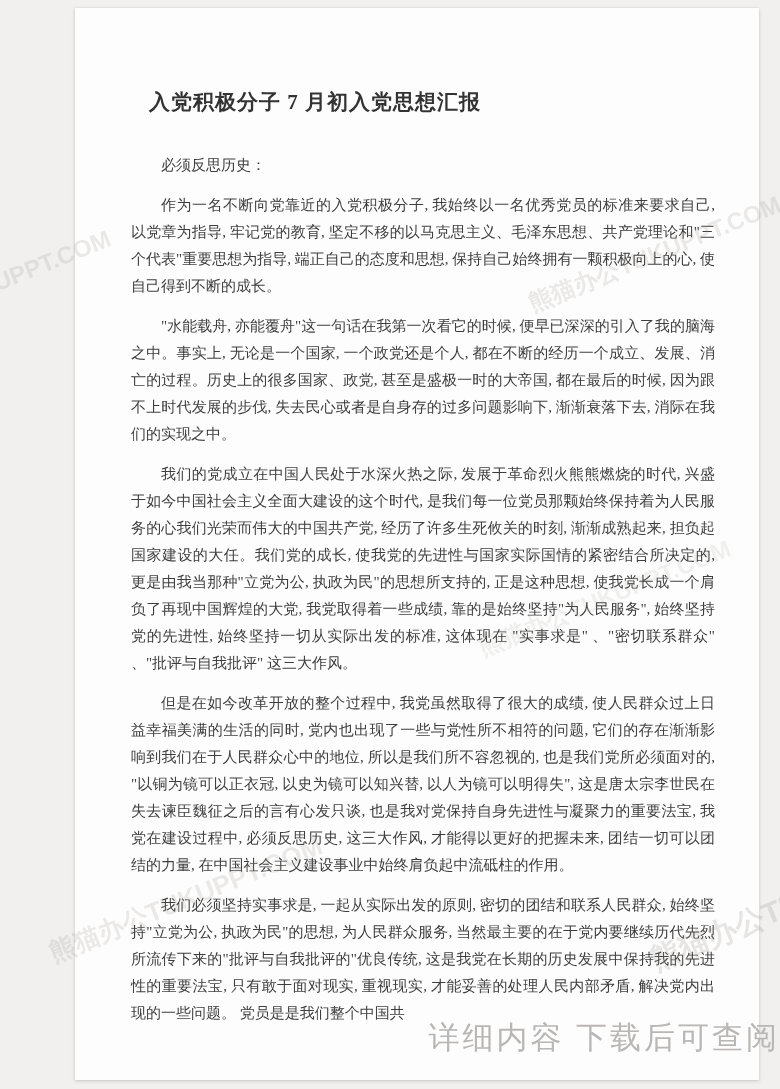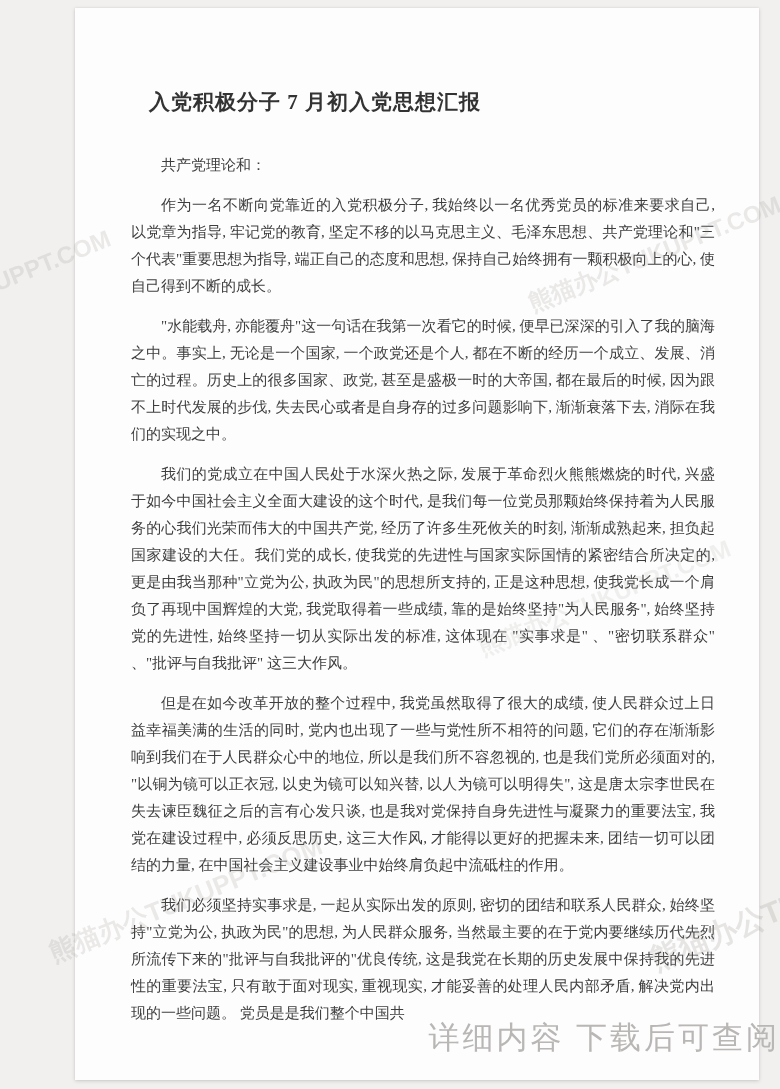--- a/index.html
+++ b/index.html
@@ -63,21 +63,21 @@
     font-size: 31px;
     color: #b9b7b5;
     letter-spacing: 3px;
   }
 </style>
 </head>
 <body>
 
 <div class="doc-page">
   <h1 class="doc-title">入党积极分子 7 月初入党思想汇报</h1>
-  <p class="para">共产党理论和：</p>
+  <p class="para">必须反思历史：</p>
   <div>
 
   <p class="para">作为一名不断向党靠近的入党积极分子, 我始终以一名优秀党员的标准来要求自己, 以党章为指导, 牢记党的教育, 坚定不移的以马克思主义、毛泽东思想、共产党理论和"三个代表"重要思想为指导, 端正自己的态度和思想, 保持自己始终拥有一颗积极向上的心, 使自己得到不断的成长。</p>
       <p class="para">"水能载舟, 亦能覆舟"这一句话在我第一次看它的时候, 便早已深深的引入了我的脑海之中。事实上, 无论是一个国家, 一个政党还是个人, 都在不断的经历一个成立、发展、消亡的过程。历史上的很多国家、政党, 甚至是盛极一时的大帝国, 都在最后的时候, 因为跟不上时代发展的步伐, 失去民心或者是自身存的过多问题影响下, 渐渐衰落下去, 消际在我们的实现之中。</p>
       <p class="para">我们的党成立在中国人民处于水深火热之际, 发展于革命烈火熊熊燃烧的时代, 兴盛于如今中国社会主义全面大建设的这个时代, 是我们每一位党员那颗始终保持着为人民服务的心我们光荣而伟大的中国共产党, 经历了许多生死攸关的时刻, 渐渐成熟起来, 担负起国家建设的大任。我们党的成长, 使我党的先进性与国家实际国情的紧密结合所决定的, 更是由我当那种"立党为公, 执政为民"的思想所支持的, 正是这种思想, 使我党长成一个肩负了再现中国辉煌的大党, 我党取得着一些成绩, 靠的是始终坚持"为人民服务", 始终坚持党的先进性, 始终坚持一切从实际出发的标准, 这体现在 "实事求是" 、"密切联系群众" 、"批评与自我批评" 这三大作风。</p>
       <p class="para">但是在如今改革开放的整个过程中, 我党虽然取得了很大的成绩, 使人民群众过上日益幸福美满的生活的同时, 党内也出现了一些与党性所不相符的问题, 它们的存在渐渐影响到我们在于人民群众心中的地位, 所以是我们所不容忽视的, 也是我们党所必须面对的, "以铜为镜可以正衣冠, 以史为镜可以知兴替, 以人为镜可以明得失", 这是唐太宗李世民在失去谏臣魏征之后的言有心发只谈, 也是我对党保持自身先进性与凝聚力的重要法宝, 我党在建设过程中, 必须反思历史, 这三大作风, 才能得以更好的把握未来, 团结一切可以团结的力量, 在中国社会主义建设事业中始终肩负起中流砥柱的作用。</p>
       <p class="para">我们必须坚持实事求是, 一起从实际出发的原则, 密切的团结和联系人民群众, 始终坚持"立党为公, 执政为民"的思想, 为人民群众服务, 当然最主要的在于党内要继续历代先烈所流传下来的"批评与自我批评的"优良传统, 这是我党在长期的历史发展中保持我的先进性的重要法宝, 只有敢于面对现实, 重视现实, 才能妥善的处理人民内部矛盾, 解决党内出现的一些问题。 党员是是我们整个中国共</p>
     </div>
 </div>
 

